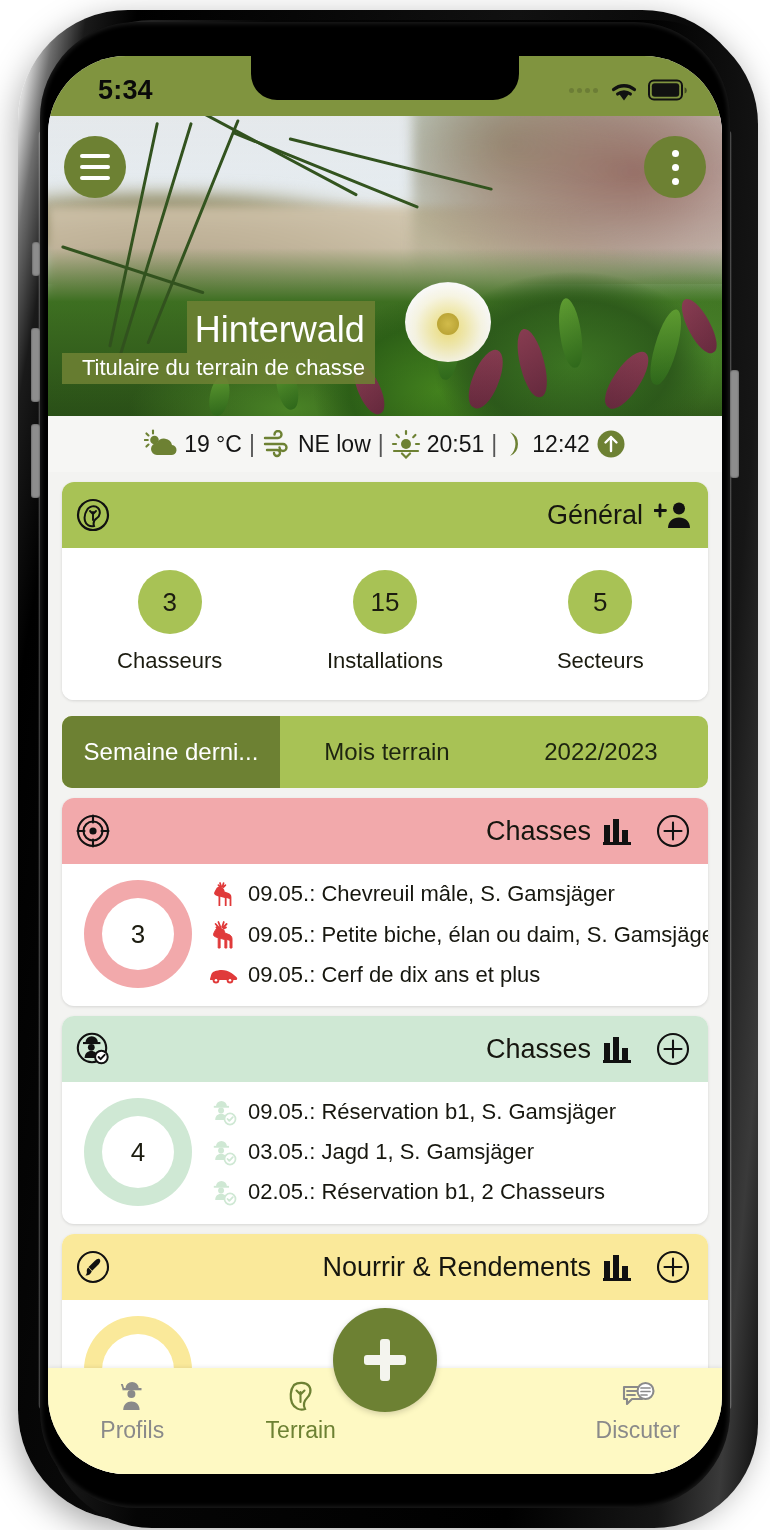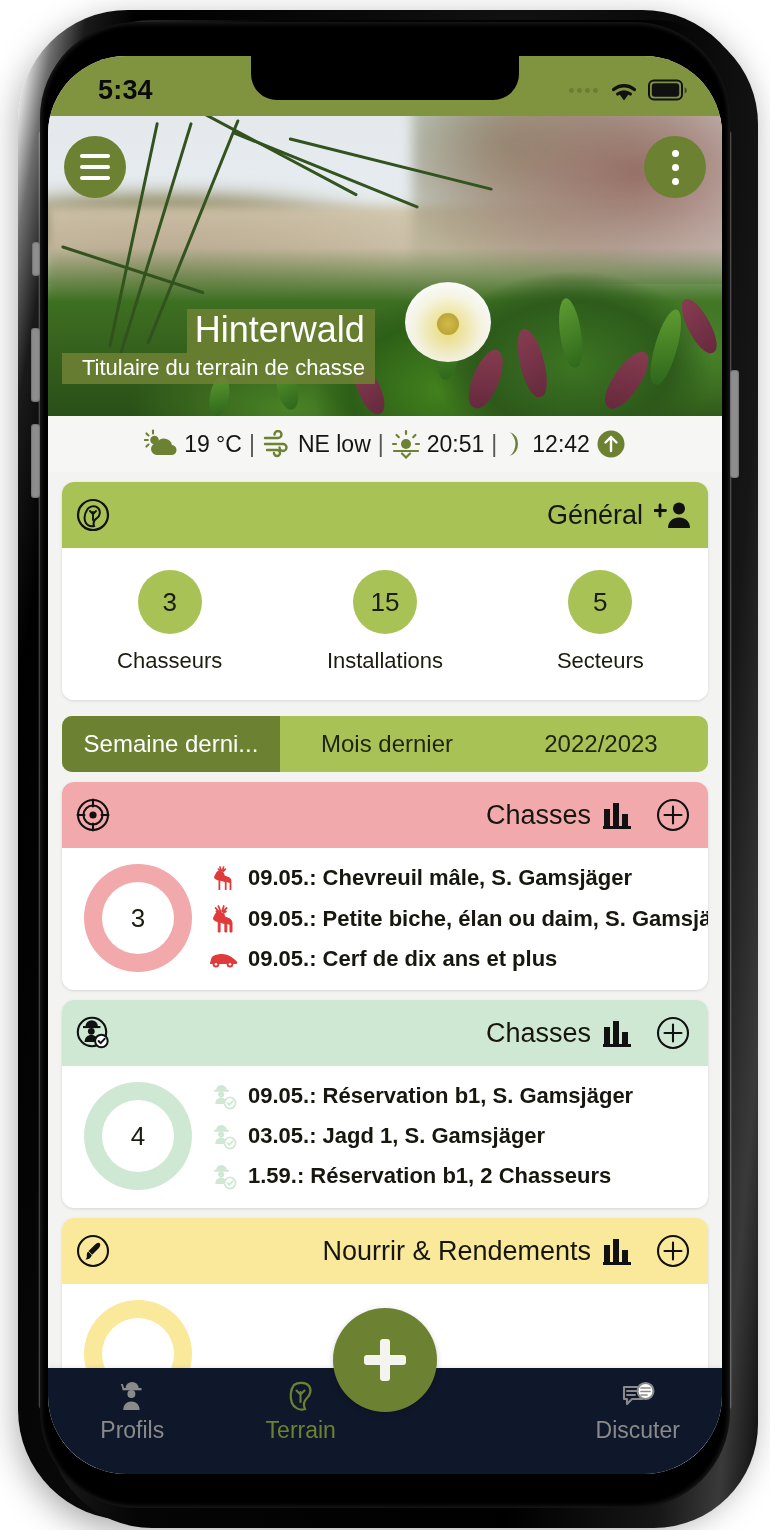--- a/index.html
+++ b/index.html
@@ -160,21 +160,21 @@
   }
   .hero-btn.menu { left: 16px; top: 20px; }
   .hero-btn.more { right: 16px; top: 20px; gap: 7px; }
   .hero-btn.menu i { display:block; width:30px; height:4px; background:#fff; border-radius:2px; }
   .hero-btn.more i { display:block; width:7px; height:7px; background:#fff; border-radius:50%; }
 
   .hero-title-wrap { position:absolute; left: 14px; bottom: 32px; }
   .hero-title {
     display:inline-block; background: rgba(109,129,51,.88);
     color:#fff; font-size: 36px; font-weight: 500;
-    padding: 1px 10px 3px 8px; line-height: 1.1;
+    padding: 9px 10px 3px 8px; line-height: 1.1;
   }
   .hero-sub {
     display:inline-block; background: rgba(109,129,51,.88);
     color:#fff; font-size: 22px; padding: 2px 10px 4px 20px; line-height:1.15;
   }
 
   
   .weather {
     height: 56px; background:#f6f6f4;
     display:flex; align-items:center; justify-content:center;
@@ -206,21 +206,21 @@
   .stat { flex:1; display:flex; flex-direction:column; align-items:center; gap: 14px; }
   .stat .bub {
     width: 64px; height: 64px; border-radius: 50%; background:#a8c255;
     display:flex; align-items:center; justify-content:center;
     font-size: 26px; color:#1c1c10;
   }
   .stat .lb { font-size: 22px; color:#1c1c10; }
 
   
   .segmented {
-    margin: 16px 14px 0 14px; height: 56px; border-radius: 10px; overflow:hidden;
+    margin: 16px 14px 0 14px; height: 72px; border-radius: 10px; overflow:hidden;
     display:flex; background:#a8c255;
   }
   .seg {
     display:flex; align-items:center; justify-content:center;
     font-size: 24px; color:#1d2410; cursor:pointer;
     white-space: nowrap; overflow:hidden;
   }
   .seg.s0 { width: 218px; }
   .seg.s1 { flex: 1; }
   .seg.s2 { flex: 1; }
@@ -232,28 +232,28 @@
     width: 108px; height: 108px; border-radius:50%;
     display:flex; align-items:center; justify-content:center;
     flex: none; margin-left: 8px;
   }
   .donut .hole {
     width: 72px; height:72px; border-radius:50%; background:#fff;
     display:flex; align-items:center; justify-content:center;
     font-size: 26px; color:#1c1c10;
   }
   .rows { flex:1; margin-left: 16px; display:flex; flex-direction:column; gap: 12px; }
-  .row { display:flex; align-items:center; gap: 10px; font-size: 22px; color:#17170f;font-weight:bold; }
+  .row { display:flex; align-items:center; gap: 10px; font-size: 22px; color:#17170f; }
   .row .ri { flex:none; width: 30px; display:flex; align-items:center; justify-content:center; }
   .row .rt { white-space: nowrap; }
 
   
   .tabbar {
     position:absolute; left:0; right:0; bottom:0; height: 106px;
-    background:#0f172a; display:flex; align-items:flex-start;
+    background:#fef9c3; display:flex; align-items:flex-start;
     padding-top: 12px; box-sizing:border-box;
     box-shadow: 0 -1px 4px rgba(0,0,0,.08);
   }
   .tab { flex:1; display:flex; flex-direction:column; align-items:center; gap:5px; cursor:pointer; }
   .tab.spacer { pointer-events:none; }
   .tab .lbl { font-size: 23px; color:#8a8a8a; }
   .tab.active .lbl { color:#6d8133; }
   .fab {
     position:absolute; left:50%; transform:translateX(-50%);
     bottom: 62px; width: 104px; height: 104px; border-radius:50%;
@@ -449,21 +449,21 @@
           </div>
           <div class="stat">
             <div class="bub">5</div>
             <div class="lb">Secteurs</div>
           </div>
         </div>
       </div>
 
       <div class="segmented">
         <div class="seg s0 active">Semaine derni...</div>
-        <div class="seg s1">Mois dernier</div>
+        <div class="seg s1">Mois terrain</div>
         <div class="seg s2">2022/2023</div>
       </div>
 
       <div class="card">
         <div class="card-head head-pink">
           <span class="ico-l">
             <svg width="34" height="34" viewBox="0 0 34 34">
               <circle cx="17" cy="17" r="15" fill="none" stroke="#111" stroke-width="2.1"></circle>
               <circle cx="17" cy="17" r="9.5" fill="none" stroke="#111" stroke-width="2.1"></circle>
               <circle cx="17" cy="17" r="3.6" fill="#111"></circle>
@@ -603,21 +603,21 @@
                   <g fill="#cfe8d4">
                     <path d="M8 9.5 a6.2 6.2 0 0 1 12.4 0 Z"></path>
                     <rect x="5.5" y="9" width="17.4" height="2.1"></rect>
                     <circle cx="13.8" cy="14.3" r="3.4"></circle>
                     <path d="M7.1 25 c0-4.4 3-7 6.7-7 c3.7 0 6.7 2.6 6.7 7Z"></path>
                   </g>
                   <circle cx="24" cy="24" r="6.3" fill="#fff" stroke="#cfe8d4" stroke-width="2"></circle>
                   <path d="M21.2 24 l2 2.2 l4 -4.4" stroke="#cfe8d4" stroke-width="2" fill="none" stroke-linecap="round" stroke-linejoin="round"></path>
                 </svg>
               </span>
-              <span class="rt">1.59.: Réservation b1, 2 Chasseurs</span>
+              <span class="rt">02.05.: Réservation b1, 2 Chasseurs</span>
             </div>
           </div>
         </div>
       </div>
 
       <div class="card">
         <div class="card-head head-yellow">
           <span class="ico-l">
             <svg width="34" height="34" viewBox="0 0 34 34">
               <circle cx="17" cy="17" r="15" fill="none" stroke="#111" stroke-width="2.1"></circle>

